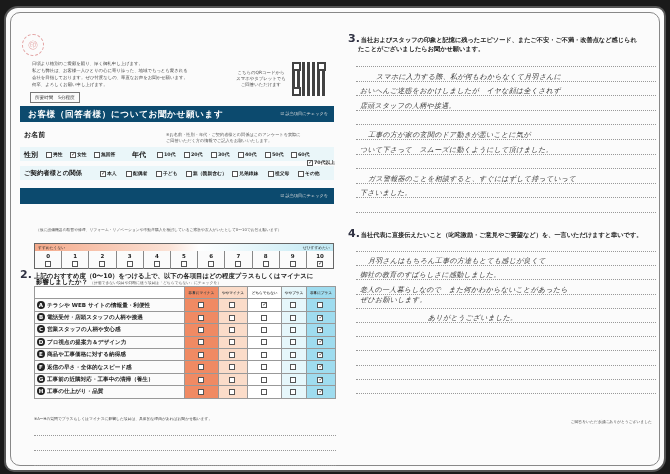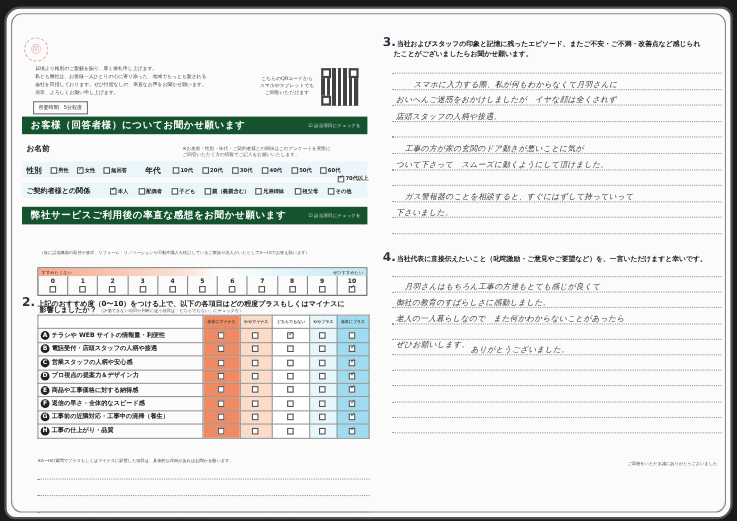--- a/index.html
+++ b/index.html
@@ -9,21 +9,21 @@
 .left{position:absolute;left:10px;top:6px;width:322px;height:450px}
 .right{position:absolute;left:342px;top:6px;width:312px;height:450px}
 .stamp{position:absolute;left:6px;top:20px;width:22px;height:22px;border:1px dashed #e3a3a3;border-radius:50%;color:#e3a3a3;font-size:10px;text-align:center;line-height:20px}
 .title{position:absolute;left:70px;top:14px;font-size:14px;font-weight:bold;letter-spacing:1px;color:#222}
 .intro{position:absolute;left:16px;top:46px;font-size:4.4px;line-height:7px;color:#444;width:200px}
 .timebox{position:absolute;left:14px;top:78px;border:1px solid #777;font-size:4.6px;padding:2px 4px;color:#333}
 .qrtext{position:absolute;left:212px;top:56px;font-size:4.4px;line-height:6px;text-align:center;color:#444;width:66px}
 .qr{position:absolute;left:276px;top:48px;width:34px;height:34px;background:
 repeating-linear-gradient(90deg,#222 0 3px,#fff 3px 5px),#222;opacity:.85}
 .qr .c{position:absolute;width:9px;height:9px;border:2px solid #222;background:#fff}
-.bar{position:absolute;left:4px;width:314px;height:16px;background:#14532d;color:#fff;font-size:8.6px;font-weight:bold;line-height:16px;padding-left:8px;letter-spacing:.6px}
+.bar{position:absolute;left:4px;width:314px;height:16px;background:#0c4a6e;color:#fff;font-size:8.6px;font-weight:bold;line-height:16px;padding-left:8px;letter-spacing:.6px}
 .bar .chk{position:absolute;right:6px;top:0;font-size:4.2px;font-weight:normal;letter-spacing:0;color:#ddd}
 .lbl{position:absolute;font-size:7px;font-weight:bold;color:#222}
 .note{position:absolute;left:150px;top:118px;font-size:4.2px;line-height:6px;color:#555}
 .row{position:absolute;left:4px;width:314px;height:14px;background:#eaf6f9}
 .opt{position:absolute;font-size:4.8px;white-space:nowrap;color:#222;font-weight:bold}
 .cb{display:inline-block;width:6px;height:6px;border:1px solid #555;background:#fff;vertical-align:middle;margin-right:1px;position:relative}
 .cb.on::after{content:"✓";position:absolute;left:0;top:-3px;font-size:6px;color:#444}
 .qhead{position:absolute;left:4px;font-size:6.4px;font-weight:bold;color:#222;white-space:nowrap}
 .qhead .num{font-size:11px;color:#2f3142}
 .qhead .brand{font-size:10px;letter-spacing:.5px}
@@ -102,21 +102,20 @@
     <div class="lbl" style="left:8px;top:155px;font-size:6.4px">ご契約者様との関係</div>
     <div class="opt" style="left:84px;top:156px"><span class="cb on"></span><span>本人</span></div>
     <div class="opt" style="left:110px;top:156px"><span class="cb"></span><span>配偶者</span></div>
     <div class="opt" style="left:140px;top:156px"><span class="cb"></span><span>子ども</span></div>
     <div class="opt" style="left:170px;top:156px"><span class="cb"></span><span>親（義親含む）</span></div>
     <div class="opt" style="left:216px;top:156px"><span class="cb"></span><span>兄弟姉妹</span></div>
     <div class="opt" style="left:252px;top:156px"><span class="cb"></span><span>祖父母</span></div>
     <div class="opt" style="left:282px;top:156px"><span class="cb"></span><span>その他</span></div>
 
     <div class="bar" style="top:174px">
-      <span>弊社サービスご利用後の率直な感想をお聞かせ願います</span>
       <span class="chk">☑ 該当項目にチェックを</span>
     </div>
 
     <div class="qsub" style="top:213px">（仮に設備機器の取替や修理、リフォーム・リノベーションや不動産購入を検討しているご家族や友人がいたとして0〜10でお答え願います）</div>
 
     <div class="nps">
       <div class="grad">
         <span>すすめたくない</span>
         <span class="r">ぜひすすめたい</span>
       </div>
@@ -266,19 +265,19 @@
         <div class="dline" style="left: 8px; top: 293.8px; width: 300px;"></div>
         <div class="dline" style="left: 8px; top: 308px; width: 300px;"></div>
         <div class="dline" style="left: 8px; top: 322.2px; width: 300px;"></div>
         <div class="dline" style="left: 8px; top: 336.4px; width: 300px;"></div>
         <div class="dline" style="left: 8px; top: 350.6px; width: 300px;"></div>
         <div class="dline" style="left: 8px; top: 364.8px; width: 300px;"></div>
         <div class="dline" style="left: 8px; top: 379px; width: 300px;"></div>
         <div class="hand" style="top: 242.2px; left: 20px;">月羽さんはもちろん工事の方達もとても感じが良くて</div>
         <div class="hand" style="top: 256.4px; left: 12px;">御社の教育のすばらしさに感動しました。</div>
         <div class="hand" style="top: 270.6px; left: 12px;">老人の一人暮らしなので　また何かわからないことがあったら</div>
-        <div class="hand" style="top: 294px; left: 12px; font-style: italic;">ぜひお願いします。</div>
+        <div class="hand" style="top: 281px; left: 12px; font-style: italic;">ぜひお願いします。</div>
         <div class="hand" style="top: 299px; left: 80px;">ありがとうございました。</div>
       </div>
 
     <div class="thanks">ご回答をいただき誠にありがとうございました</div>
   </div>
 </div>
 
 </body></html>

